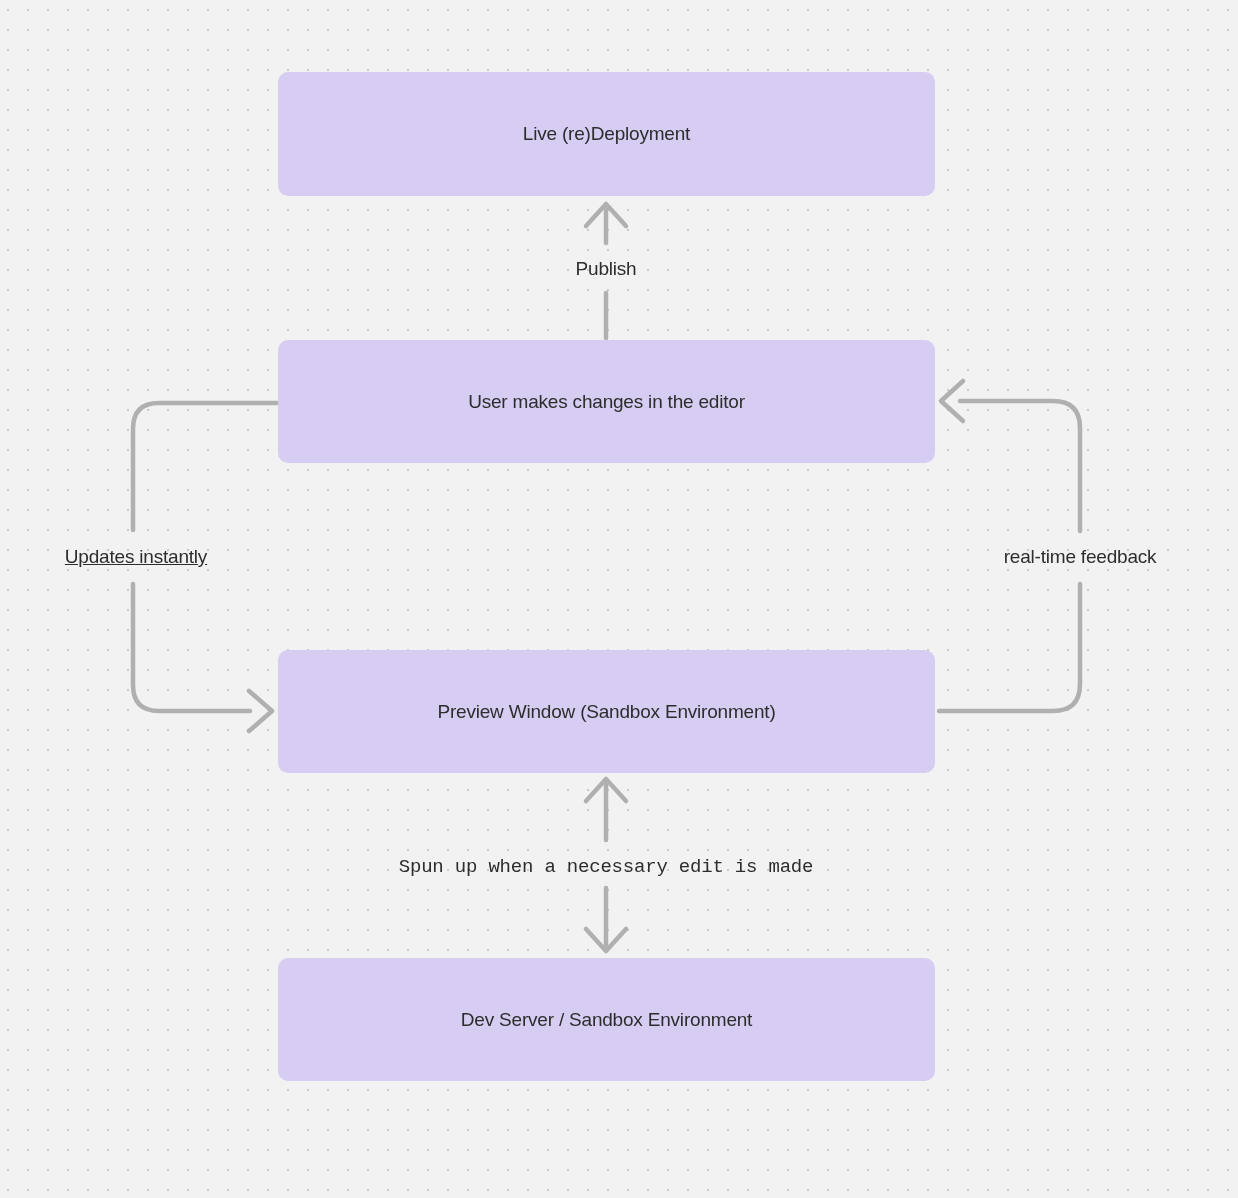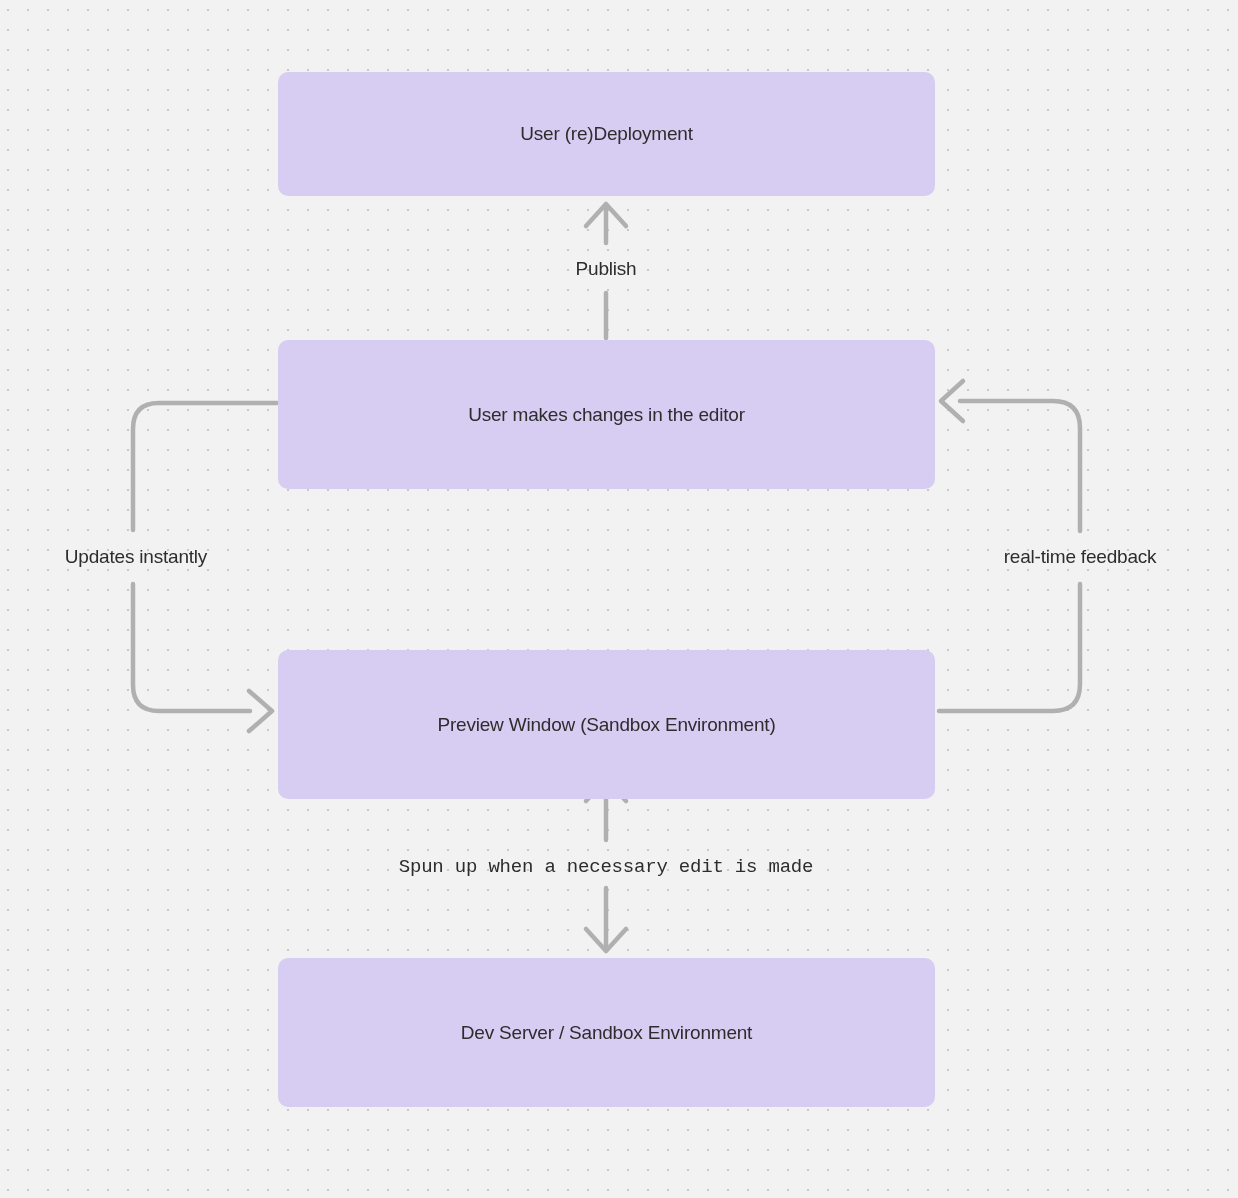--- a/index.html
+++ b/index.html
@@ -16,21 +16,21 @@
     height: 1198px;
     background-color: var(--background, #f2f2f2);
     background-image: radial-gradient(circle, var(--dot_color, #c9c9c9) 1.15px, transparent 1.35px);
     background-size: 20px 20px;
     background-position: -2px 0px;
   }
   .node {
     position: absolute;
     left: 278px;
     width: 657px;
-    height: 149px;
+    height: 123px;
     background: var(--node_fill, #d7cdf2);
     border-radius: 10px;
     display: flex;
     align-items: center;
     justify-content: center;
   }
   .node-label {
     font-size: 19px;
     letter-spacing: -0.2px;
     color: var(--text, #2d2d2d);
@@ -57,21 +57,21 @@
   }
   .edge-label {
     position: absolute;
     transform: translate(-50%, -50%);
     font-size: 19px;
     letter-spacing: -0.2px;
     color: var(--text, #2d2d2d);
     white-space: nowrap;
   }
   .lbl-publish  { left: 606px;  top: 269px; text-align: center; }
-  .lbl-updates  { left: 136px;  top: 557px; }
+  .lbl-updates  { left: 136px;  top: 557px; text-decoration: underline; }
   .lbl-realtime { left: 1080px; top: 557px; }
   .lbl-spunup   { left: 606px;  top: 867px; font-family: Liberation Mono, monospace; }
 </style>
 </head>
 <body>
 
 <div class="canvas">
 
   <svg class="connectors" viewBox="0 0 1238 1198" xmlns="http://www.w3.org/2000/svg">
 
@@ -95,21 +95,21 @@
 
     <g>
       <polyline points="586,801 606,779 626,801"></polyline>
       <path d="M606,783 V840"></path>
       <path d="M606,888 V947"></path>
       <polyline points="586,929 606,951 626,929"></polyline>
     </g>
   </svg>
 
   <div class="node node-1">
-    <span class="node-label">User (re)Deployment</span>
+    <span class="node-label">Live (re)Deployment</span>
   </div>
   <div class="node node-2">
     <span class="node-label">User makes changes in the editor</span>
   </div>
   <div class="node node-3">
     <span class="node-label">Preview Window (Sandbox Environment)</span>
   </div>
   <div class="node node-4">
     <span class="node-label">Dev Server / Sandbox Environment</span>
   </div>

